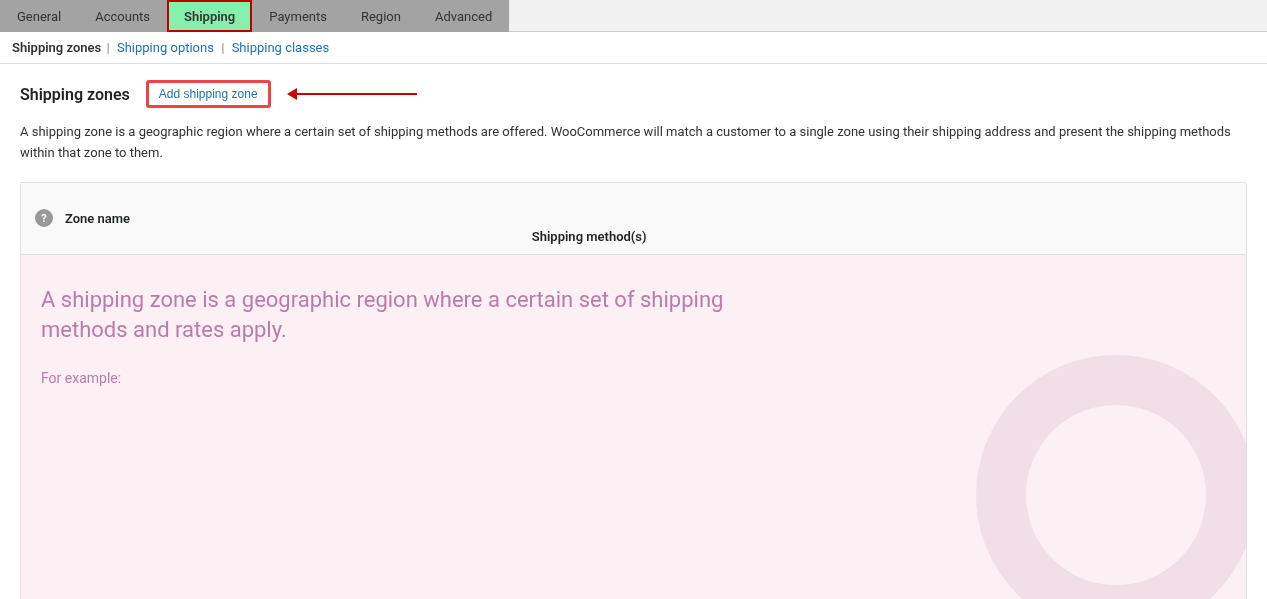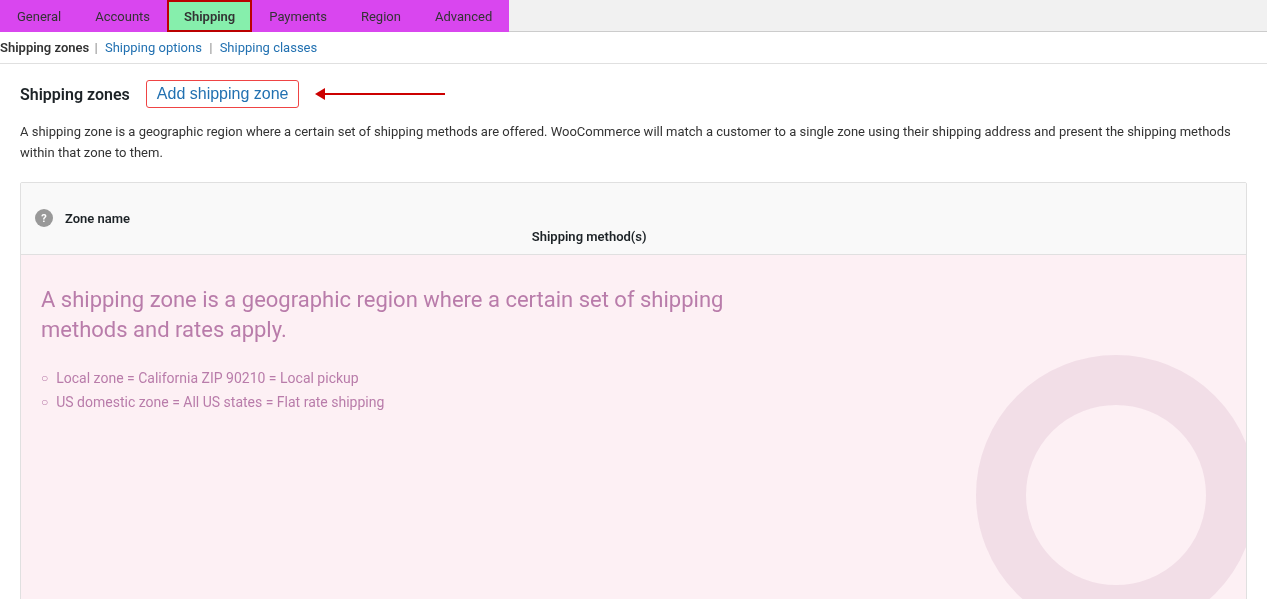--- a/index.html
+++ b/index.html
@@ -14,40 +14,40 @@
       align-items: stretch;
       background: #f1f1f1;
       border-bottom: 1px solid #ccc;
       padding: 0 0 0 0;
     }
     .top-nav .tab {
       padding: 8px 16px;
       cursor: pointer;
       border: 1px solid transparent;
       border-bottom: none;
-      background: #d946ef;
+      background: #a3a3a3;
       color: #333;
       font-size: 13px;
       text-decoration: none;
       display: flex;
       align-items: center;
       margin-bottom: -1px;
     }
     .top-nav .tab.active {
       background: #86efac;
       border-color: #ccc;
       border-bottom-color: #fff;
       font-weight: 600;
       outline: 2px solid #b00;
       outline-offset: -2px;
       z-index: 1;
     }
     .sub-nav {
       background: #fff;
-      padding: 8px 0;
+      padding: 8px 12px;
       border-bottom: 1px solid #e0e0e0;
       font-size: 13px;
     }
     .sub-nav span {
       font-weight: 600;
       color: #333;
     }
     .sub-nav a {
       color: #2271b1;
       text-decoration: none;
@@ -64,24 +64,24 @@
       gap: 16px;
       margin-bottom: 14px;
     }
     .section-header h2 {
       font-size: 16px;
       font-weight: 600;
       color: #1d2327;
     }
     .add-btn {
       padding: 4px 10px;
-      border: 1px solid #ef4444;
+      border: 3px solid #ef4444;
       background: #fff;
       color: #2271b1;
-      font-size: 16px;
+      font-size: 12px;
       cursor: pointer;
       border-radius: 3px;
     }
     .arrow-container {
       display: flex;
       align-items: center;
     }
     .description-text {
       font-size: 13px;
       color: #333;
@@ -220,23 +220,20 @@
       <div class="col-help">
         <div class="help-icon">?</div>
       </div>
       <div class="col-zone">Zone name</div>
       <div class="col-method">Shipping method(s)</div>
     </div>
 
     <div class="table-body">
       <div class="table-body-inner">
         <p class="empty-message">A shipping zone is a geographic region where a certain set of shipping methods and rates apply.</p>
-        <ul class="example-list">
-          <li>Local zone = California ZIP 90210 = Local pickup</li>
-          <li>US domestic zone = All US states = Flat rate shipping</li>
-        </ul>
+        <p class="example-label">For example:</p>
 
         <div class="woo-circle"></div>
       </div>
     </div>
   </div>
 
 </div>
 
 </body></html>

